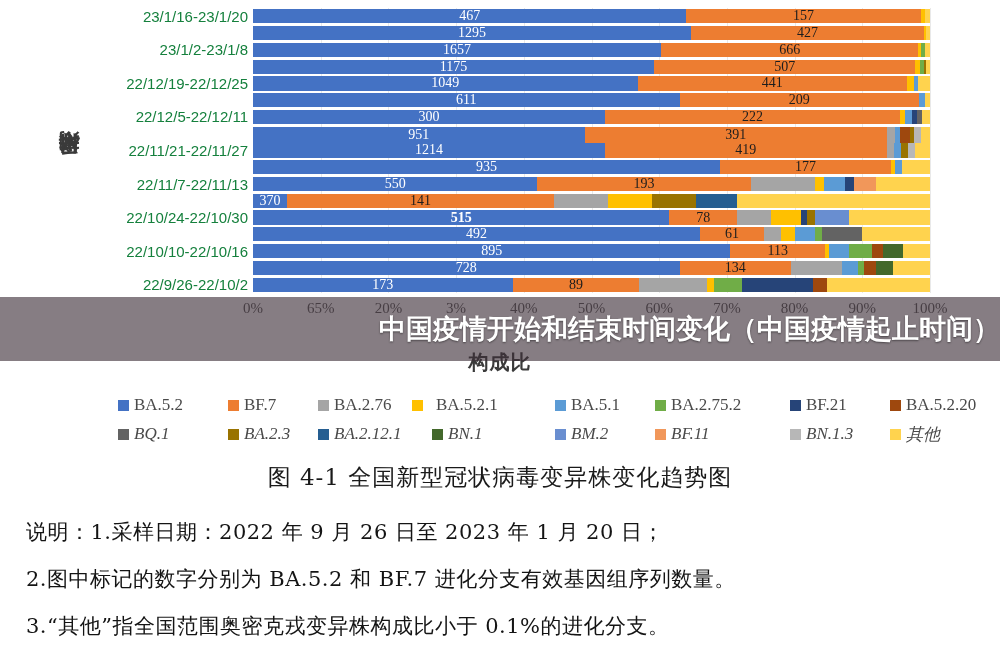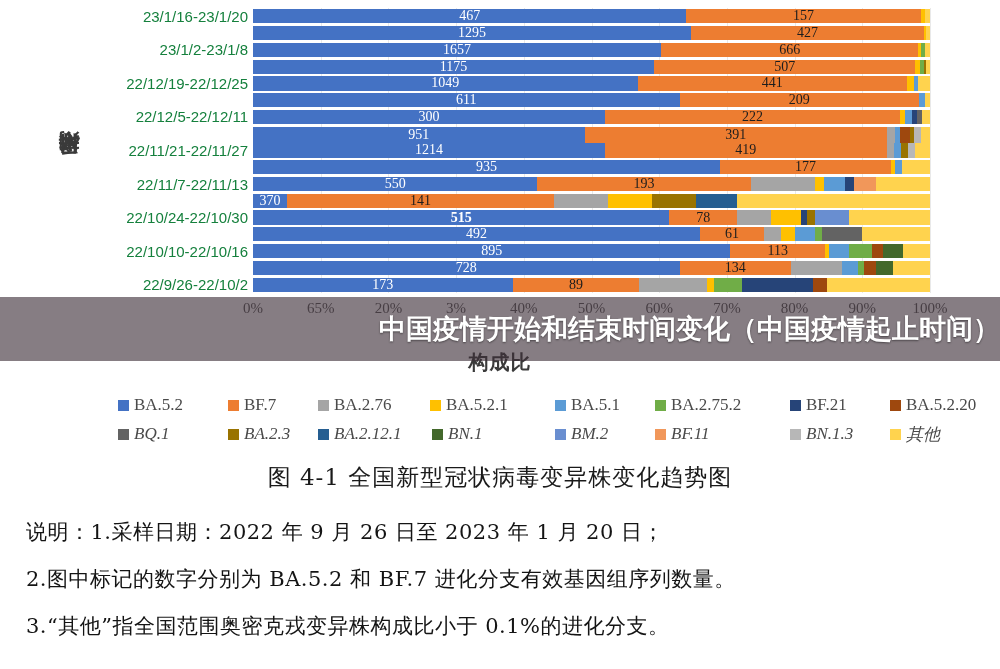--- a/index.html
+++ b/index.html
@@ -372,21 +372,21 @@
           <span>BA.5.2</span>
         </div>
         <div class="legend-item" style="left: 228px;">
           <span class="sw" style="background: rgb(237, 125, 49);"></span>
           <span>BF.7</span>
         </div>
         <div class="legend-item" style="left: 318px;">
           <span class="sw" style="background: rgb(165, 165, 165);"></span>
           <span>BA.2.76</span>
         </div>
-        <div class="legend-item" style="left: 430px;">
+        <div class="legend-item" style="left: 412px; gap: 8px;">
           <span class="sw" style="background: rgb(255, 192, 0);"></span>
           <span>BA.5.2.1</span>
         </div>
         <div class="legend-item" style="left: 555px;">
           <span class="sw" style="background: rgb(91, 155, 213);"></span>
           <span>BA.5.1</span>
         </div>
         <div class="legend-item" style="left: 655px;">
           <span class="sw" style="background: rgb(112, 173, 71);"></span>
           <span>BA.2.75.2</span>

